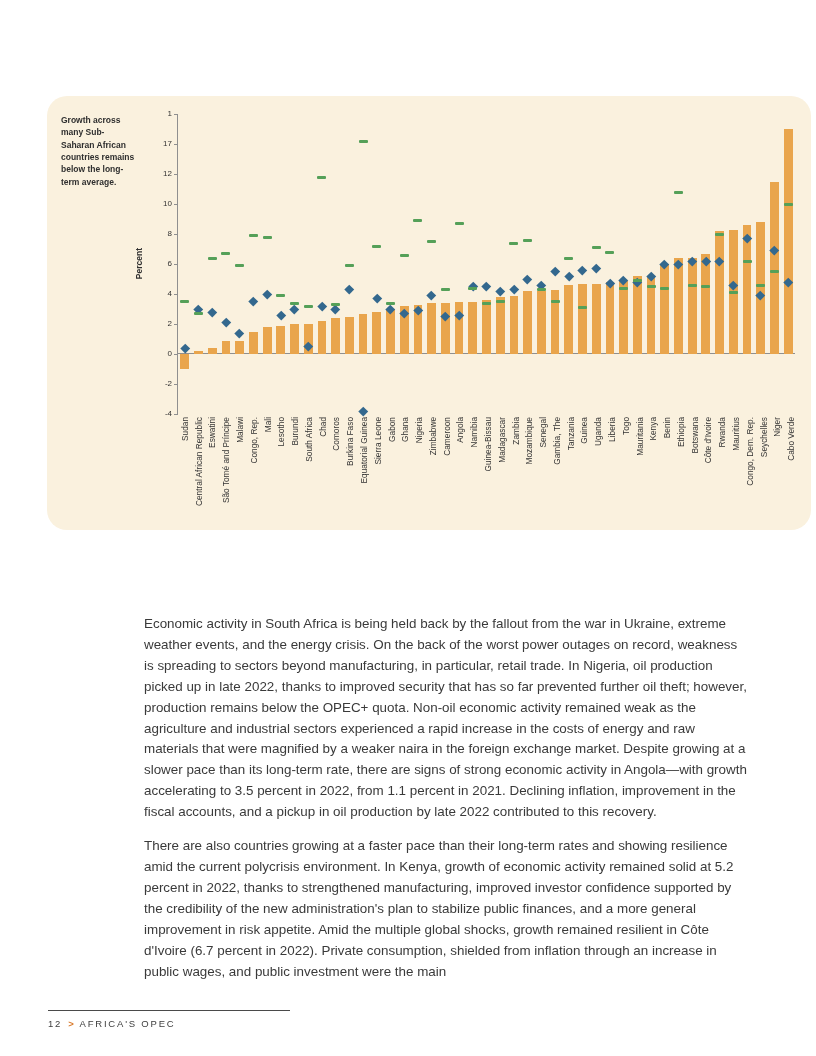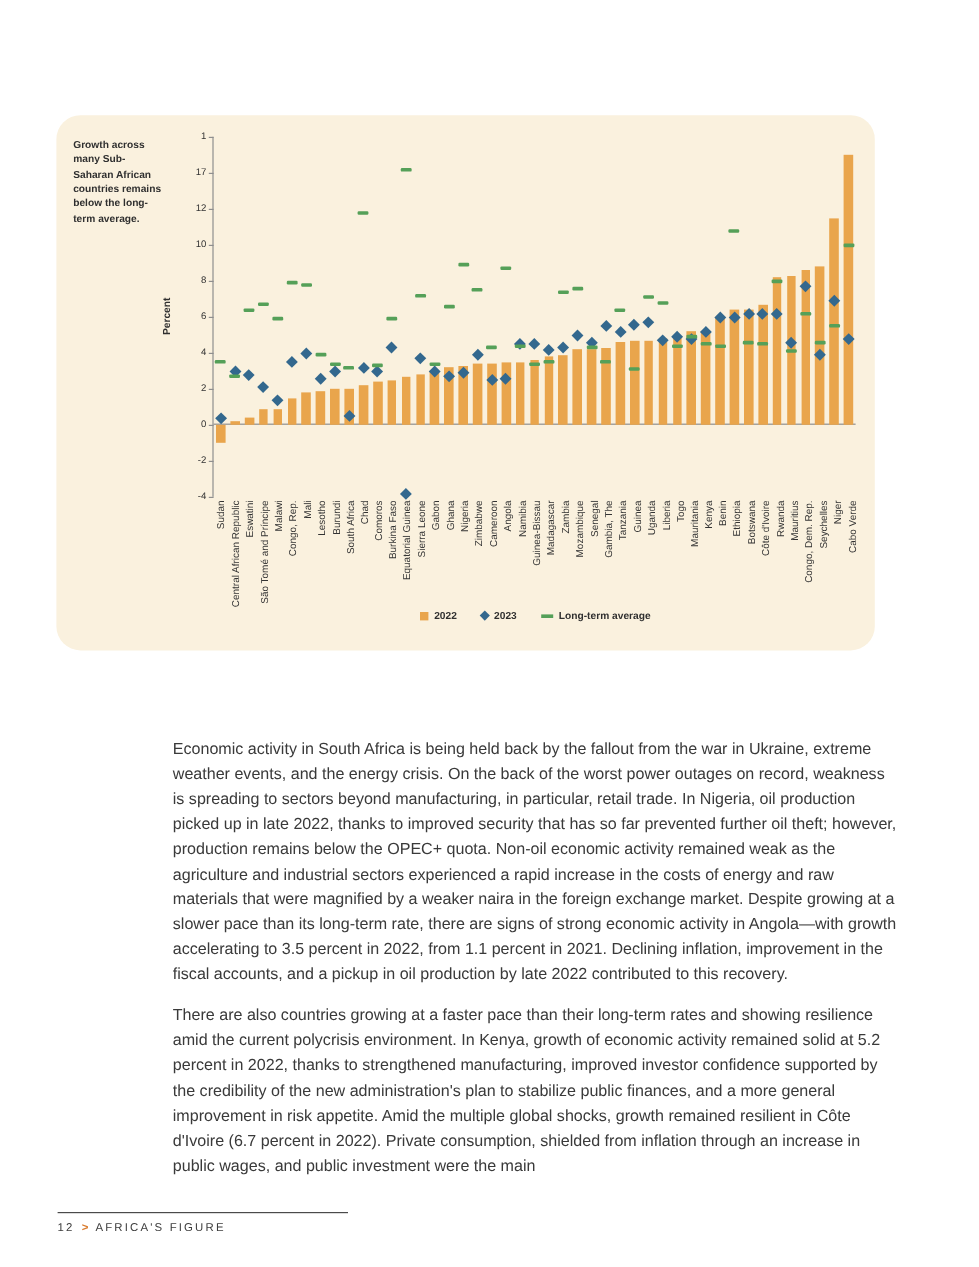--- a/index.html
+++ b/index.html
@@ -3,21 +3,21 @@
 <meta charset="utf-8">
 <style>
   :root{
     --panel:#faf1de; --bar:#e9a54c; --dia:#33688e; --lt:#55a058;
     --figlab:#17506f; --accent:#d97b2d; --axis:#8f8f8f;
   }
   html,body{margin:0;padding:0;}
   body{width:816px;height:1056px;position:relative;background:#fff;overflow:hidden;
        font-family:"Liberation Sans",sans-serif;color:#333;}
 
-  .panel{box-sizing:border-box;position:absolute;left:47px;top:96px;width:682px;
+  .panel{box-sizing:border-box;position:absolute;left:47px;top:96px;width:764px;
          background:var(--panel);border-radius:20px;padding:16px 14px 14px 14px;display:flex;}
   .left-col{width:86px;flex:none;padding-top:2px;}
   .sidenote{font-size:8.5px;font-weight:bold;line-height:1.45;color:#2f2f2f;width:74px;}
   .right-col{flex:1;position:relative;padding-top:2px;min-width:0;}
   .fig-title{font-size:9.5px;margin:0 0 16px 2px;}
   .fig-label{font-weight:bold;color:var(--figlab);margin-right:3px;}
   .fig-text{font-weight:bold;color:#333;}
 
   .chart{position:relative;margin-left:30px;margin-right:2px;height:300px;}
   .plot{position:relative;height:300px;border-left:1px solid var(--axis);}
@@ -367,40 +367,26 @@
           <span>Seychelles</span>
         </div>
         <div class="xlab" style="left: 96.6667%;">
           <span>Niger</span>
         </div>
         <div class="xlab" style="left: 98.8889%;">
           <span>Cabo Verde</span>
         </div>
       </div>
 
-    <div class="legend" id="legend">
-        <div class="lg-item">
-          <span class="mk mk-bar"></span>
-          <span>2022</span>
-        </div>
-        <div class="lg-item">
-          <span class="mk mk-diamond"></span>
-          <span>2023</span>
-        </div>
-        <div class="lg-item">
-          <span class="mk mk-dash"></span>
-          <span>Long-term average</span>
-        </div>
-      </div>
 
     <div class="fig-foot">
     </div>
   </div>
 </div>
 
 <div class="body-text">
   <p>Economic activity in South Africa is being held back by the fallout from the war in Ukraine, extreme weather events, and the energy crisis. On the back of the worst power outages on record, weakness is spreading to sectors beyond manufacturing, in particular, retail trade. In Nigeria, oil production picked up in late 2022, thanks to improved security that has so far prevented further oil theft; however, production remains below the OPEC+ quota. Non-oil economic activity remained weak as the agriculture and industrial sectors experienced a rapid increase in the costs of energy and raw materials that were magnified by a weaker naira in the foreign exchange market. Despite growing at a slower pace than its long-term rate, there are signs of strong economic activity in Angola—with growth accelerating to 3.5 percent in 2022, from 1.1 percent in 2021. Declining inflation, improvement in the fiscal accounts, and a pickup in oil production by late 2022 contributed to this recovery.</p>
   <p>There are also countries growing at a faster pace than their long-term rates and showing resilience amid the current polycrisis environment. In Kenya, growth of economic activity remained solid at 5.2 percent in 2022, thanks to strengthened manufacturing, improved investor confidence supported by the credibility of the new administration's plan to stabilize public finances, and a more general improvement in risk appetite. Amid the multiple global shocks, growth remained resilient in Côte d'Ivoire (6.7 percent in 2022). Private consumption, shielded from inflation through an increase in public wages, and public investment were the main</p>
 </div>
 
 <div class="footer">
-  <span class="pg">12</span><span class="sep">&gt;</span><span>AFRICA'S FIGURE</span>
+  <span class="pg">12</span><span class="sep">&gt;</span><span>AFRICA'S OPEC</span>
 </div>
 
 </body></html>

